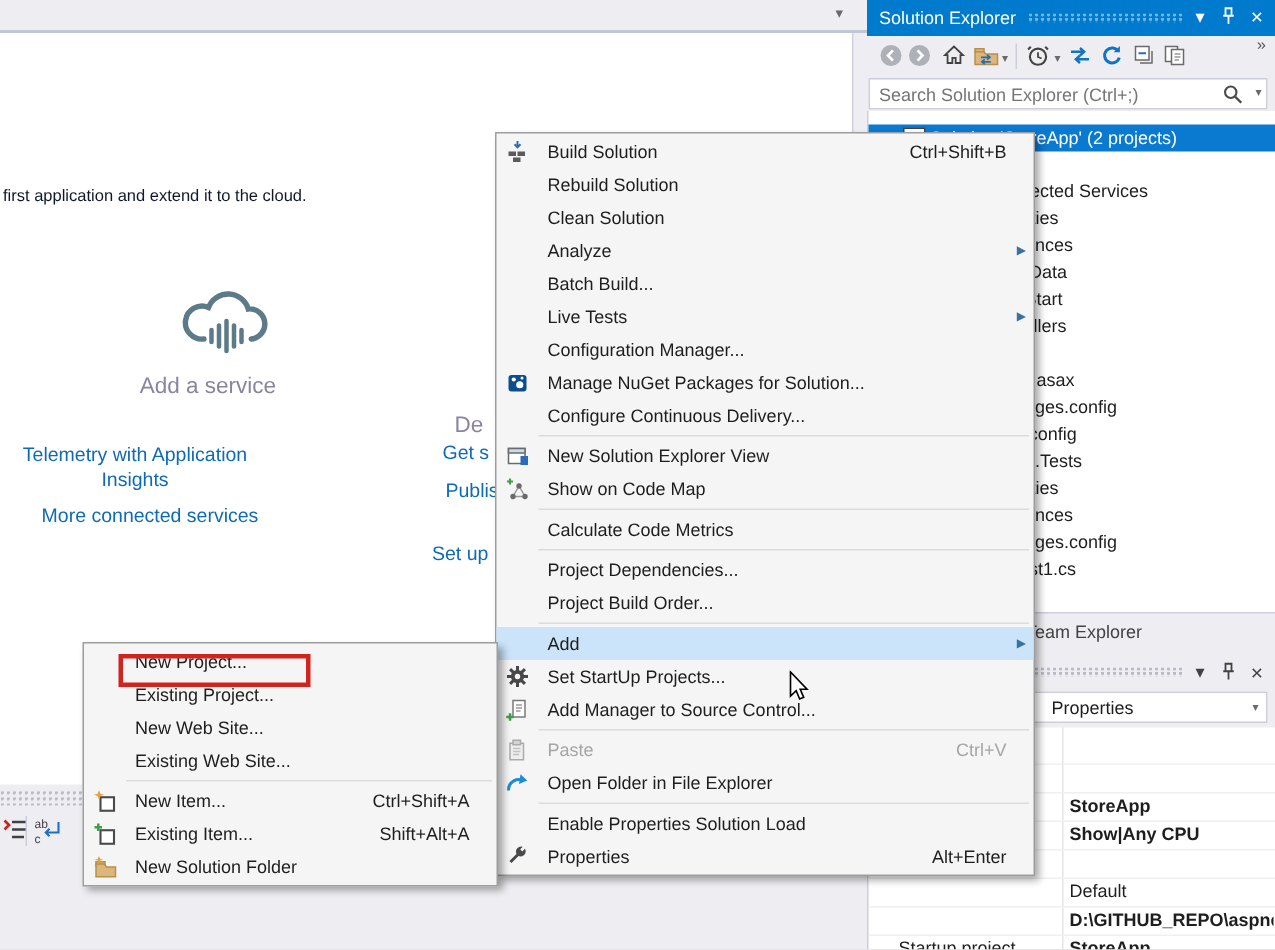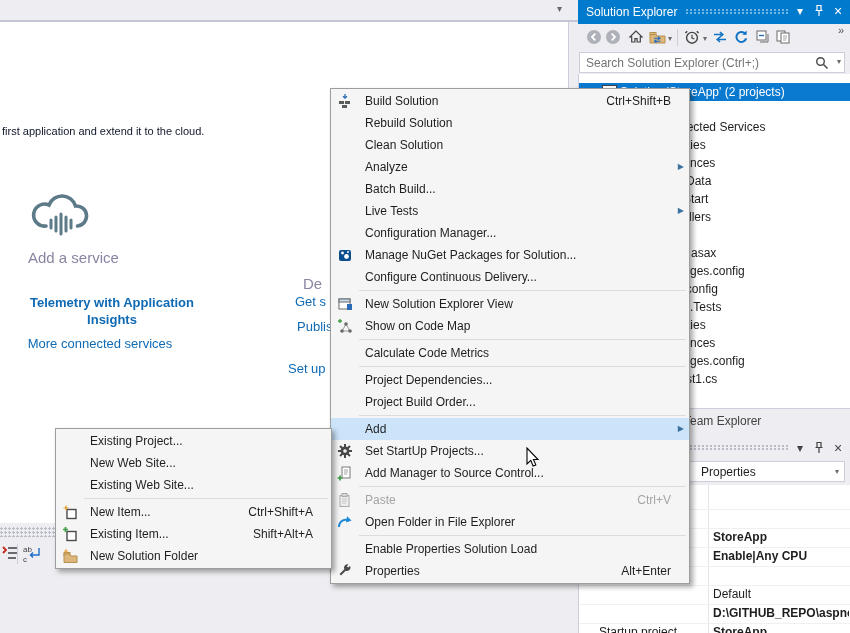--- a/index.html
+++ b/index.html
@@ -3,24 +3,24 @@
 <meta charset="utf-8">
 <style>
   html,body{margin:0;padding:0;background:#d6d6d6;}
   .stage{position:relative;width:850px;height:633px;overflow:hidden;background:#eeeef2;
          font-family:"Liberation Sans",sans-serif;font-size:12px;color:#1e1e1e;}
   
   .top-band{position:absolute;left:0;top:0;width:578px;height:20px;background:#eeeef2;border-bottom:2px solid #c3c6d4;}
   .top-band .caret{position:absolute;right:16px;top:3px;color:#6a6a6a;font-size:10px;}
   .editor{position:absolute;left:0;top:22px;width:568px;height:501px;background:#fff;border-right:1px solid #cccedb;}
   .editor-heading{position:absolute;left:2px;top:103px;width:360px;font-size:11px;color:#0f172a;}
-  .add-service-block{position:absolute;left:28px;top:160px;width:180px;text-align:left;}
+  .add-service-block{position:absolute;left:4px;top:160px;width:180px;text-align:right;}
   .add-service-label{margin-top:6px;font-size:15px;color:#8b84a1;}
   .link{color:#0f6ab4;font-size:13px;cursor:pointer;}
-  .telemetry-link{position:absolute;left:22px;top:272px;width:180px;text-align:center;line-height:17px;font-weight:bold;}
+  .telemetry-link{position:absolute;left:0;top:272px;width:180px;text-align:center;line-height:17px;}
   .more-services-link{position:absolute;left:10px;top:314px;width:180px;text-align:center;}
   .frag{position:absolute;white-space:nowrap;}
   .frag-deploy{left:303px;top:253px;font-size:15px;color:#8b84a1;}
   .frag-get{left:295px;top:272px;}
   .frag-publish{left:297px;top:297px;}
   .frag-setup{left:288px;top:339px;}
   
   .dots-band{position:absolute;left:0;top:527px;width:568px;height:10px;
      background-image:radial-gradient(circle at 1.5px 1.5px,#b9bcc7 1px,transparent 1.2px);background-size:4px 4px;}
   .bottom-toolbar{position:absolute;left:0;top:540px;width:60px;height:30px;}
@@ -279,21 +279,21 @@
       <div class="prop-row" style="top: 24px;">
         <span class="prop-label"></span>
         <span class="prop-value"></span>
       </div>
       <div class="prop-row" style="top: 43px;">
         <span class="prop-label"></span>
         <span class="prop-value bold">StoreApp</span>
       </div>
       <div class="prop-row" style="top: 62px;">
         <span class="prop-label"></span>
-        <span class="prop-value bold">Enable|Any CPU</span>
+        <span class="prop-value bold">Show|Any CPU</span>
       </div>
       <div class="prop-row" style="top: 81px;">
         <span class="prop-label"></span>
         <span class="prop-value"></span>
       </div>
       <div class="prop-row" style="top: 100px;">
         <span class="prop-label"></span>
         <span class="prop-value">Default</span>
       </div>
       <div class="prop-row" style="top: 119px;">
@@ -374,20 +374,21 @@
             <path d="M10 2.2l4.5 4.2-5.5 2.2z" fill="#1e8bd8"></path>
           </svg></span><span>Open Folder in File Explorer</span></div>
       <div class="menu-sep"></div>
       <div class="menu-item"><span class="mi-icon"></span><span>Enable Properties Solution Load</span></div>
       <div class="menu-item"><span class="mi-icon"><svg width="16" height="16">
             <path d="M13.5 4.5a3.5 3.5 0 0 1-4.8 3.2L4 12.4 2.6 11l4.7-4.7A3.5 3.5 0 0 1 11.5 1.5L9.8 3.2l1.4 1.4 1.7-1.7c.4.5.6 1 .6 1.6z" fill="#4a4a4a"></path>
           </svg></span><span>Properties</span><span class="mi-shortcut">Alt+Enter</span></div>
     </div>
 
   <div class="menu" id="add-submenu">
+      <div class="menu-item"><span class="mi-icon"></span><span>New Project...</span><span class="annotation"></span></div>
       <div class="menu-item"><span class="mi-icon"></span><span>Existing Project...</span></div>
       <div class="menu-item"><span class="mi-icon"></span><span>New Web Site...</span></div>
       <div class="menu-item"><span class="mi-icon"></span><span>Existing Web Site...</span></div>
       <div class="menu-sep"></div>
       <div class="menu-item"><span class="mi-icon"><svg width="16" height="16">
             <rect x="5" y="5.5" width="9" height="9" fill="#fff" stroke="#4a4a4a" stroke-width="1.4"></rect>
             <path d="M4 .8L5 3.2 7.4 3.8 5 4.6 4 7 3 4.6.6 3.8 3 3.2z" fill="#e8a33d"></path>
           </svg></span><span>New Item...</span><span class="mi-shortcut">Ctrl+Shift+A</span></div>
       <div class="menu-item"><span class="mi-icon"><svg width="16" height="16">
             <rect x="5" y="5.5" width="9" height="9" fill="#fff" stroke="#4a4a4a" stroke-width="1.4"></rect>

